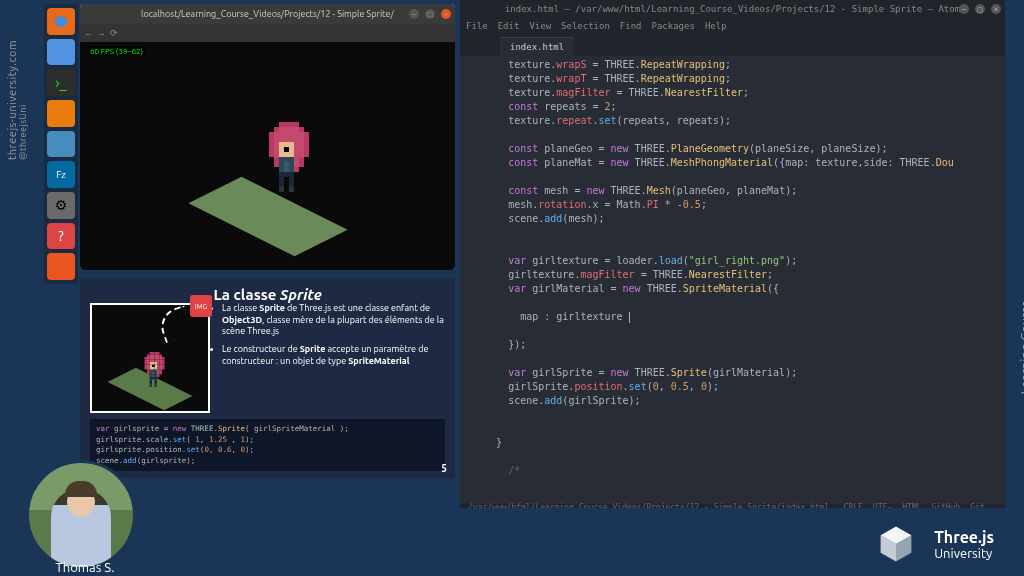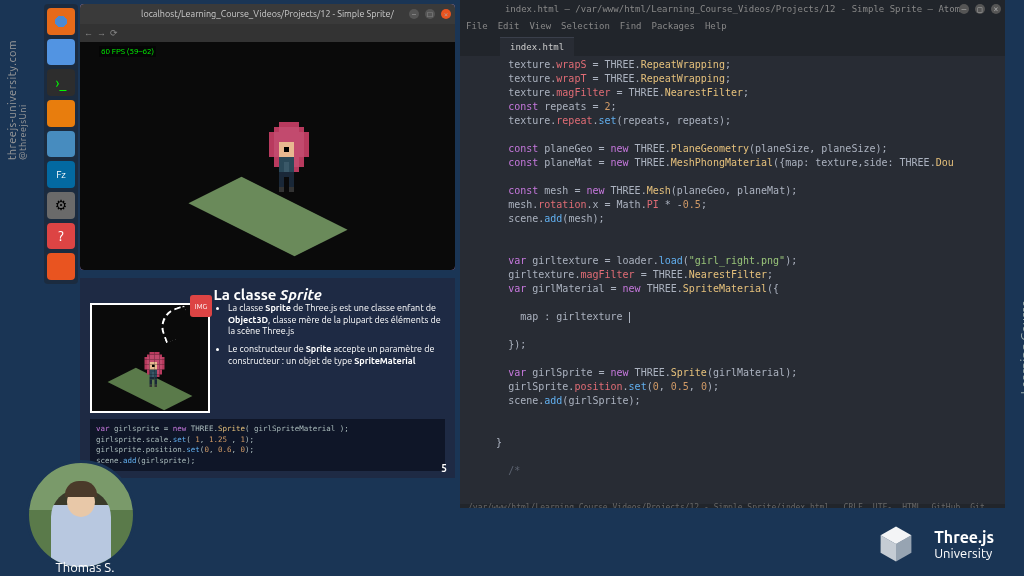--- a/index.html
+++ b/index.html
@@ -12,21 +12,21 @@
 
   .dock { position: absolute; left: 44px; top: 4px; width: 34px; height: 280px; background: rgba(30,30,30,.4); border-radius: 4px; display: flex; flex-direction: column; align-items: center; gap: 4px; padding: 4px 0; }
   .dock-icon { width: 28px; height: 28px; border-radius: 4px; display:flex;align-items:center;justify-content:center;font-size:14px; }
 
   .browser { position: absolute; left: 80px; top: 4px; width: 375px; height: 266px; background: #f0abfc; border-radius: 4px; overflow:hidden; display:flex;flex-direction:column; }
   .browser-titlebar { height: 20px; background: #3a3a3a; display:flex;align-items:center;justify-content:center;font-size:9px;color:#ccc;position:relative; }
   .browser-ctrls { position:absolute; right:4px; display:flex; gap:6px; }
   .wctrl { width:10px;height:10px;border-radius:50%;background:#555;font-size:8px;color:#aaa;display:flex;align-items:center;justify-content:center; }
   .browser-toolbar { height:18px;background:#333;display:flex;align-items:center;gap:4px;padding:0 4px;font-size:9px;color:#888; }
   .viewport { flex:1;background:#0a0a0a;position:relative;display:flex;align-items:center;justify-content:center; }
-  .fps { position:absolute;left:19px;top:4px;font-size:8px;color:#0f0;background:rgba(0,0,0,.5);padding:1px 2px; }
+  .fps { position:absolute;left:8px;top:4px;font-size:8px;color:#0f0;background:rgba(0,0,0,.5);padding:1px 2px; }
   .ground { width:150px;height:75px;background:#6a8a5a;transform:rotateX(60deg) rotateZ(45deg);position:absolute;left:50%;top:60%;margin-left:-75px; }
   
   .girl { position:relative;width:8px;height:8px; top:-30px; }
   .girl::before { content:'';position:absolute;width:5px;height:5px;
     box-shadow:
      
      15px 0 #b83a5e,20px 0 #b83a5e,25px 0 #b83a5e,30px 0 #b83a5e,
      10px 5px #b83a5e,15px 5px #c24a6e,20px 5px #c24a6e,25px 5px #c24a6e,30px 5px #c24a6e,35px 5px #b83a5e,
      5px 10px #b83a5e,10px 10px #c24a6e,15px 10px #c24a6e,20px 10px #c24a6e,25px 10px #c24a6e,30px 10px #c24a6e,35px 10px #c24a6e,40px 10px #b83a5e,
      5px 15px #b83a5e,10px 15px #c24a6e,15px 15px #c24a6e,20px 15px #c24a6e,25px 15px #c24a6e,30px 15px #c24a6e,35px 15px #c24a6e,40px 15px #b83a5e,
@@ -38,21 +38,21 @@
      15px 45px #2a4858,20px 45px #3a5868,25px 45px #2a4858,30px 45px #b83a5e,
      15px 50px #1a2838,20px 50px #1a2838,25px 50px #1a2838,
      15px 55px #1a2838,25px 55px #1a2838,
      15px 60px #1a2838,25px 60px #1a2838,
      15px 65px #333,25px 65px #333;
   }
 
   .slide { position:absolute; left:80px; top:278px; width:375px; height:200px; background:#1e2a44; color:#fff; font-size:9px; padding:8px 10px; }
   .slide-title { text-align:center;font-size:15px;font-weight:bold;margin-bottom:0; }
   .slide-title em { font-style:italic; }
-  .slide-body { display:flex;gap:6px; }
+  .slide-body { display:flex;gap:0; }
   .slide-img { width:120px;height:110px;background:#0a0a0a;border:2px solid #fff;position:relative;display:flex;align-items:center;justify-content:center;flex-shrink:0; }
   .slide-img .mini-ground { width:80px;height:40px;background:#5a7a4a;transform:rotateX(60deg) rotateZ(45deg);position:absolute;top:60%; }
   .slide-img .mini-girl { transform:scale(.5);position:absolute;top:45px;left:48px; }
   .img-badge { position:absolute;top:-10px;right:-4px;width:22px;height:22px;background:#d44;border-radius:3px;font-size:7px;color:#fff;display:flex;align-items:center;justify-content:center; }
   .arrow { position:absolute;top:4px;right:18px;width:30px;height:30px;border-left:2px dashed #fff;border-top:2px dashed #fff;border-radius:20px 0 0 0;transform:rotate(-20deg); }
   .slide-text ul { list-style:disc;padding-left:12px; }
   .slide-text li { margin-bottom:6px;line-height:1.3; }
   .slide-code { background:#0f1628;padding:5px 6px;margin-top:6px;font-family:monospace;font-size:7.5px;line-height:1.4;color:#abb; }
   .slide-code .kw{color:#c678dd;} .slide-code .cls{color:#e5c07b;} .slide-code .fn{color:#61afef;} .slide-code .num{color:#d19a66;}
   .page-num { position:absolute;right:8px;bottom:4px;font-size:10px;font-weight:bold; }

